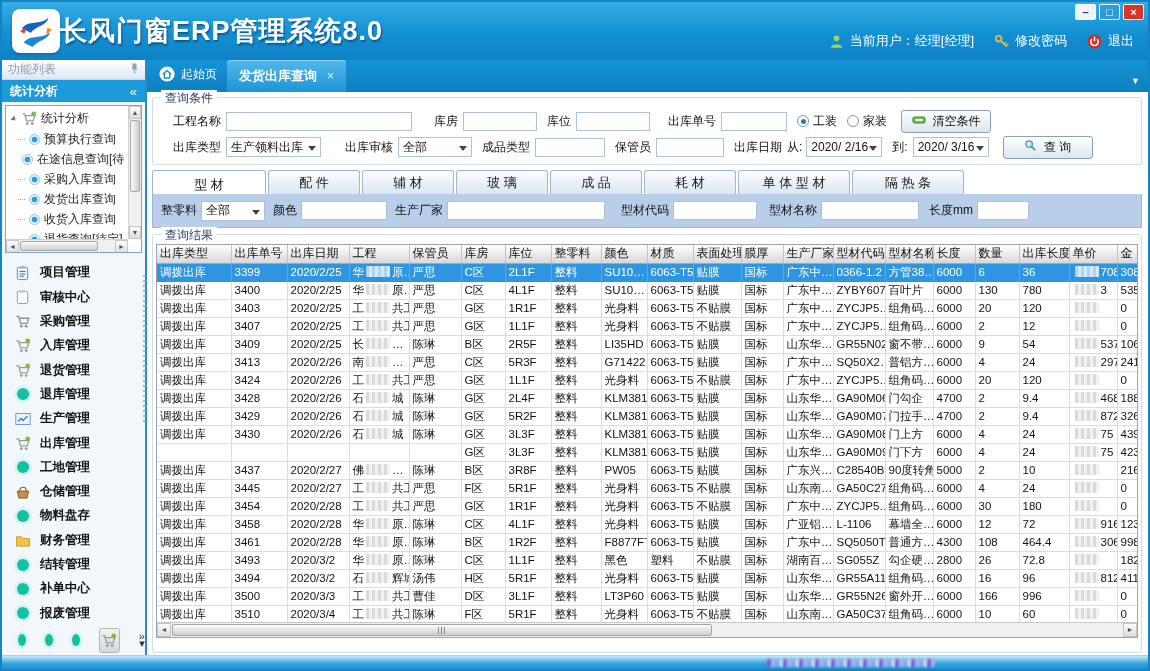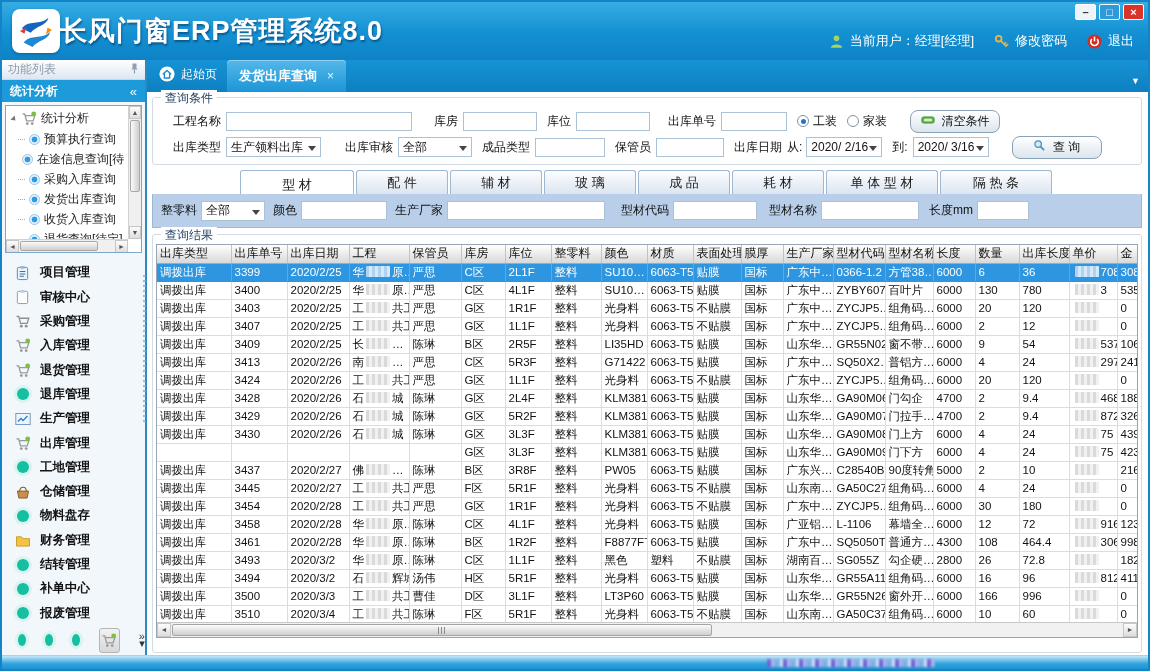--- a/index.html
+++ b/index.html
@@ -96,24 +96,24 @@
   .qlabel { margin:0 5px 0 10px; white-space:nowrap; }
   .qinput { height:19px; border:1px solid #abc1d6; background:#fff; }
   .combo { height:20px; border:1px solid #abc1d6; background:#fff; position:relative;
     display:flex; align-items:center; padding:0 16px 0 4px; font-size:12px; white-space:nowrap; }
   .combo::after { content:""; position:absolute; right:4px; top:8px; border-left:4px solid transparent;
     border-right:4px solid transparent; border-top:5px solid #444; }
   .radio { width:12px; height:12px; border-radius:50%; border:1px solid #7d93a8; background:#fff;
     display:inline-block; position:relative; margin:0 4px 0 10px; flex:0 0 12px;}
   .radio.on::after { content:""; position:absolute; inset:2.5px; border-radius:50%; background:#1e78c8; }
   .btn { display:flex; gap:7px; align-items:center; justify-content:center; width:90px;
-    height:23px; border:1px solid #8aa0b5; border-radius:8px;
-    background:linear-gradient(#ffffff,#dbe5ee); font-size:12px; color:#111; margin-left:23px; }
-
-  .mat-tabs { display:flex; margin:3px 6px 0 5px; align-items:flex-end; flex:0 0 24px; height:24px;justify-content:center; }
+    height:23px; border:1px solid #8aa0b5; border-radius:3px;
+    background:linear-gradient(#ffffff,#dbe5ee); font-size:12px; color:#111; margin-left:14px; }
+
+  .mat-tabs { display:flex; margin:3px 6px 0 5px; align-items:flex-end; flex:0 0 24px; height:24px; }
   .mat-tab { padding:3px 0 2px; width:92px; text-align:center; font-size:13px; color:#1a1a1a;
     border:1px solid #9db8d2; border-bottom:none; border-radius:3px 3px 0 0;
     background:linear-gradient(#fdfdfe,#dbe5f1); margin-right:2px; white-space:nowrap; }
   .mat-tab.wide { width:112px; }
   .mat-tab.active { background:#fff; height:24px; padding-top:5px; width:114px; position:relative; z-index:2; }
   .filter-bar { margin:0 6px 0 5px; background:#b9cfe9; border:1px solid #9db8d2; border-top:none;
     height:34px; display:flex; align-items:center; padding:0 6px; font-size:12px; color:#111;
     flex:0 0 34px; }
   .flabel { margin:0 4px 0 8px; white-space:nowrap; }
 

